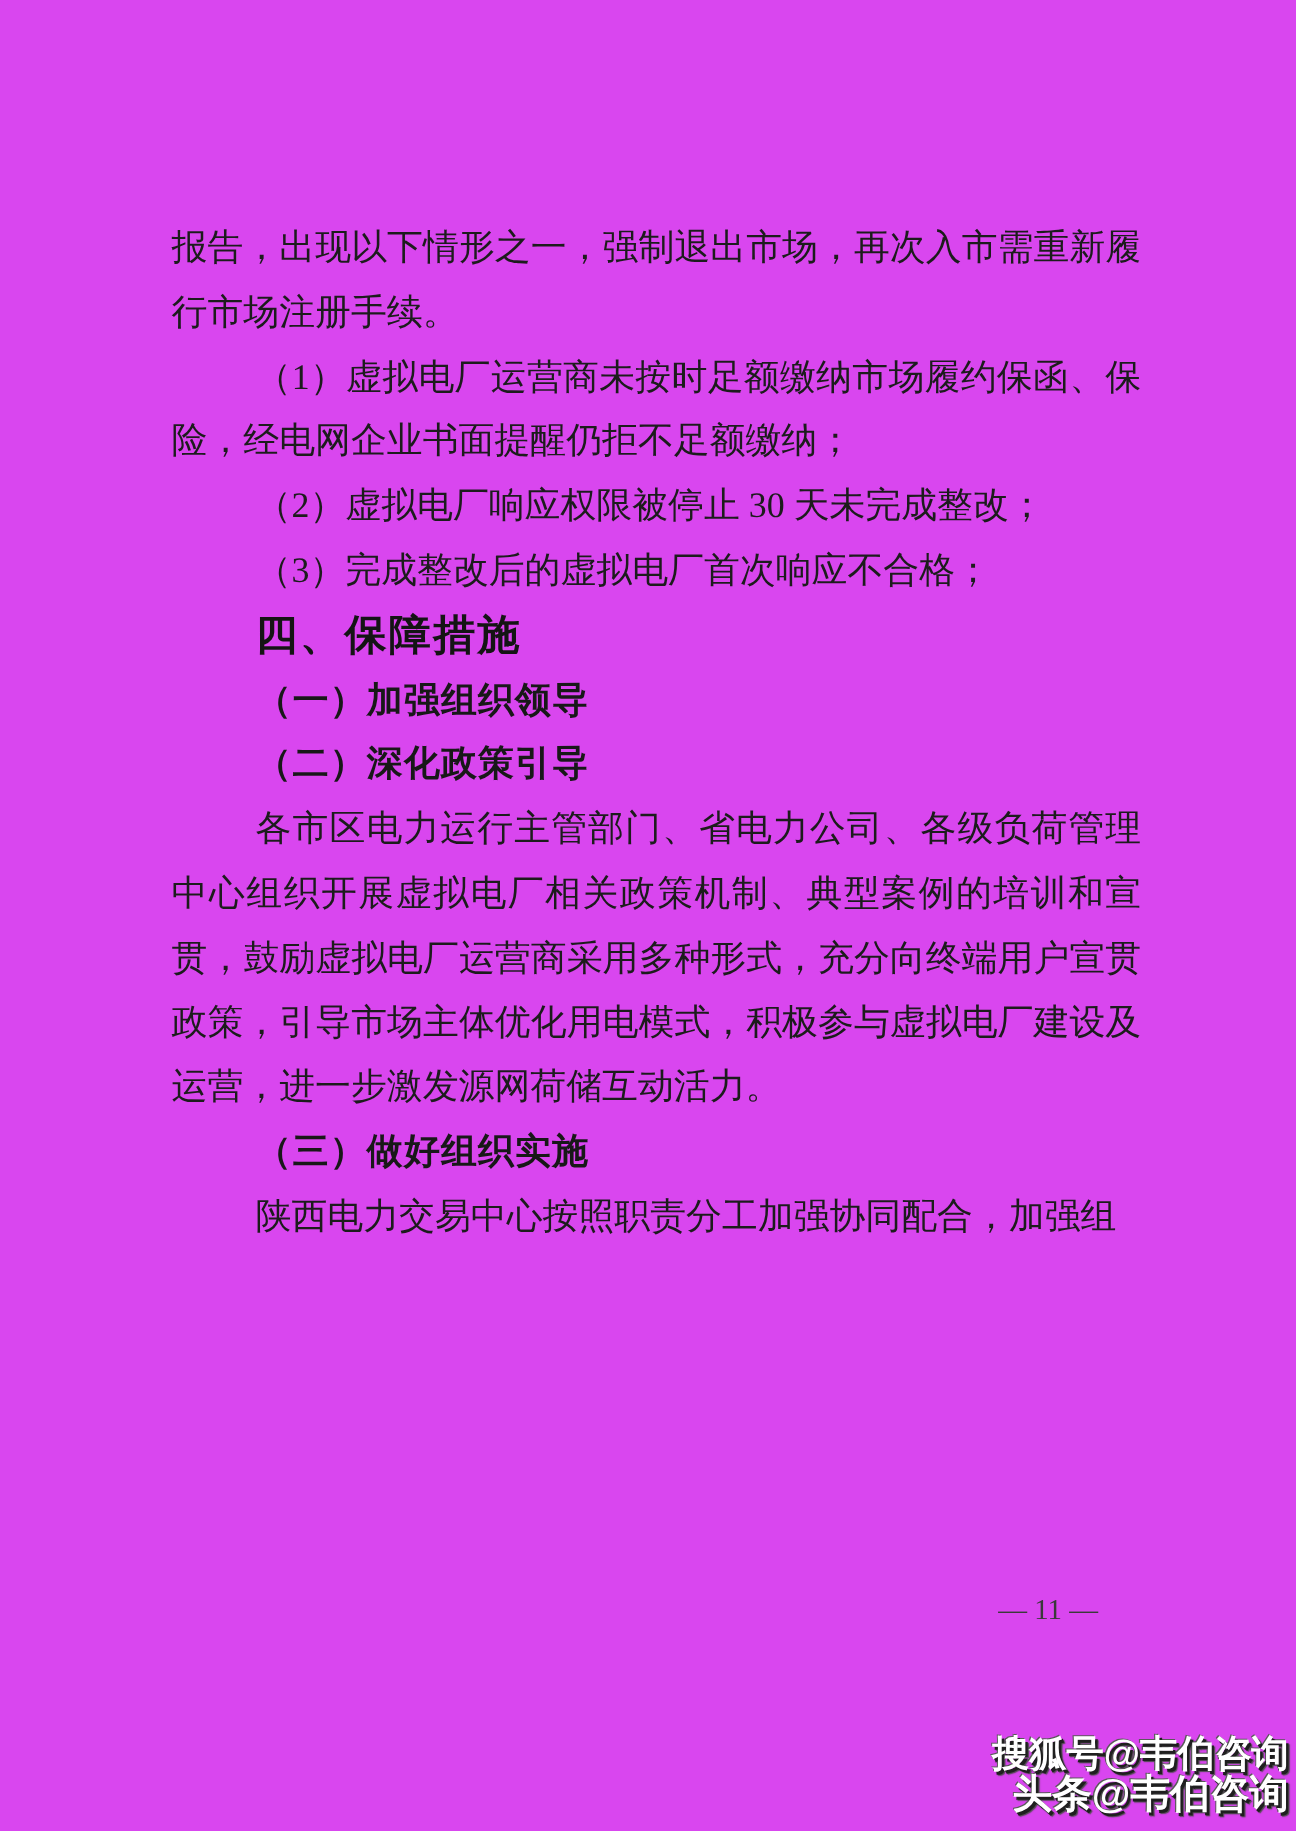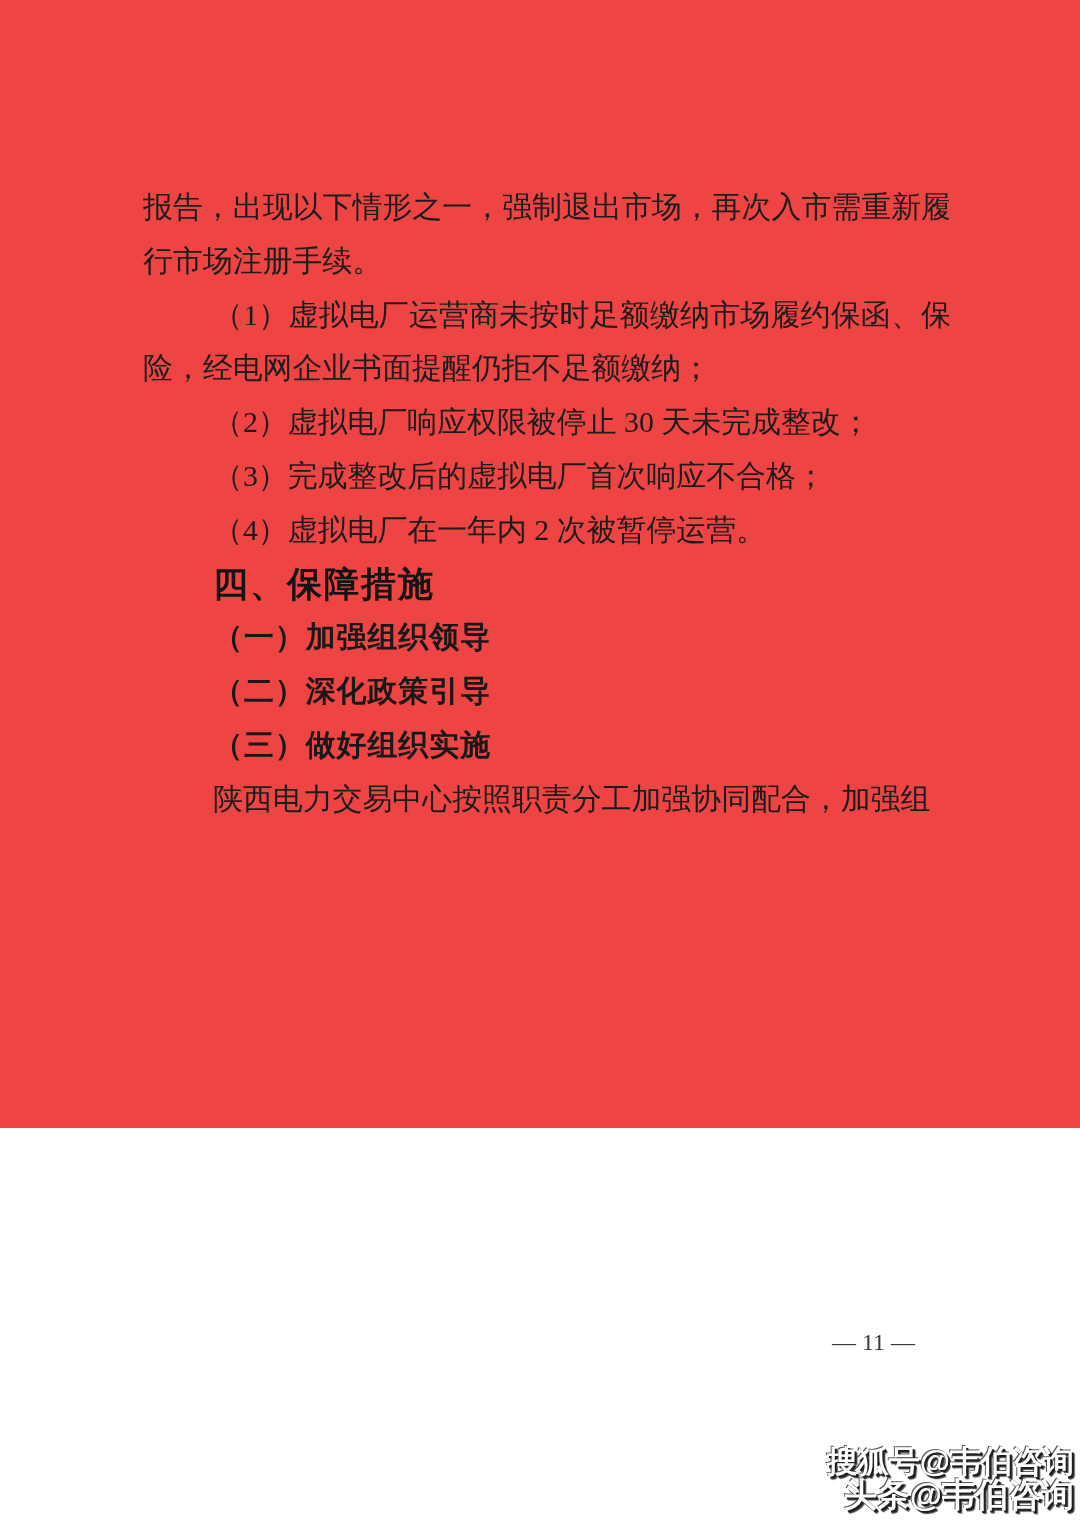--- a/index.html
+++ b/index.html
@@ -6,22 +6,22 @@
     margin: 0;
     padding: 0;
     width: 1080px;
     height: 1526px;
     overflow: hidden;
     background: #ffffff;
   }
   .page {
     position: relative;
     width: 1080px;
-    height: 1128px;
-    background: #ef4444;
+    height: 1526px;
+    background: #d946ef;
     font-family: "Liberation Serif", "DejaVu Serif", serif;
   }
   .doc-body {
     position: absolute;
     left: 143px;
     top: 180px;
     width: 808px;
   }
   .doc-body p {
     margin: 0;
@@ -88,24 +88,24 @@
 </head>
 <body>
 
 <div class="page">
 
   <div class="doc-body">
       <p class="body">报告，出现以下情形之一，强制退出市场，再次入市需重新履行市场注册手续。</p>
       <p class="body indent">（1）虚拟电厂运营商未按时足额缴纳市场履约保函、保险，经电网企业书面提醒仍拒不足额缴纳；</p>
       <p class="body indent">（2）虚拟电厂响应权限被停止 30 天未完成整改；</p>
       <p class="body indent">（3）完成整改后的虚拟电厂首次响应不合格；</p>
-      <p class="body indent">（4）虚拟电厂在一年内 2 次被暂停运营。</p>
       <p class="heading1 indent">四、保障措施</p>
       <p class="heading2 indent">（一）加强组织领导</p>
       <p class="heading2 indent">（二）深化政策引导</p>
+      <p class="body indent">各市区电力运行主管部门、省电力公司、各级负荷管理中心组织开展虚拟电厂相关政策机制、典型案例的培训和宣贯，鼓励虚拟电厂运营商采用多种形式，充分向终端用户宣贯政策，引导市场主体优化用电模式，积极参与虚拟电厂建设及运营，进一步激发源网荷储互动活力。</p>
       <p class="heading2 indent">（三）做好组织实施</p>
       <p class="body indent">陕西电力交易中心按照职责分工加强协同配合，加强组</p>
     </div>
 
   <div class="page-number">— 11 —</div>
 
   <div class="watermark">
     <span class="wm-line wm-line2">搜狐号@韦伯咨询</span>
     <span class="wm-line wm-line1">头条@韦伯咨询</span>
   </div>

